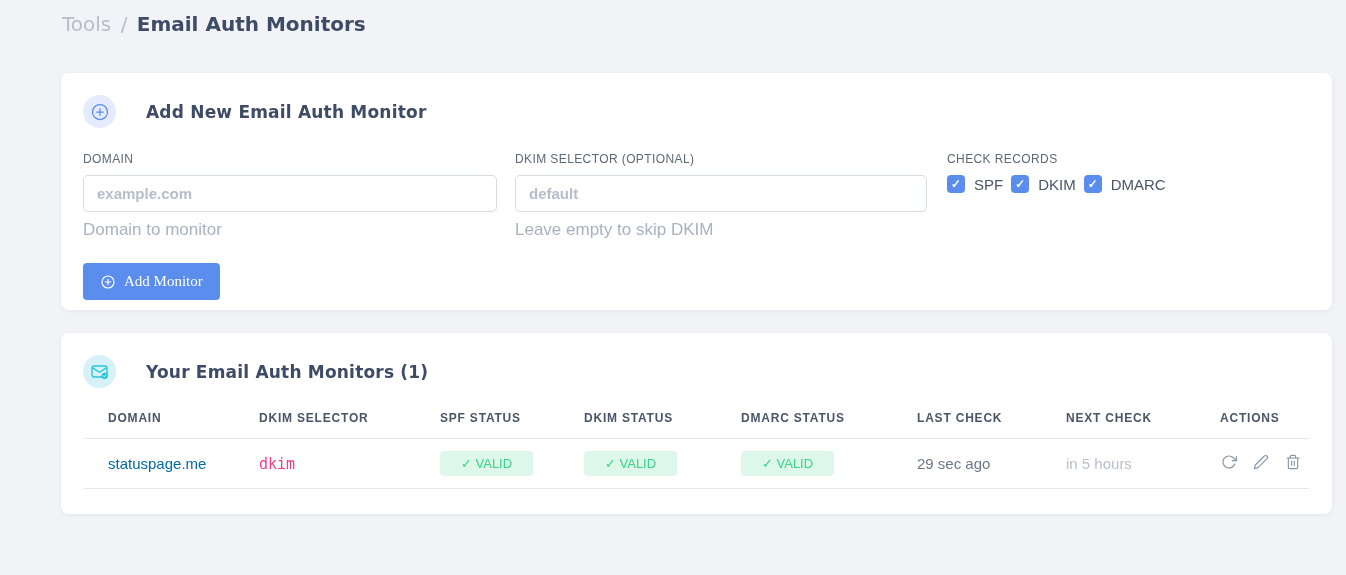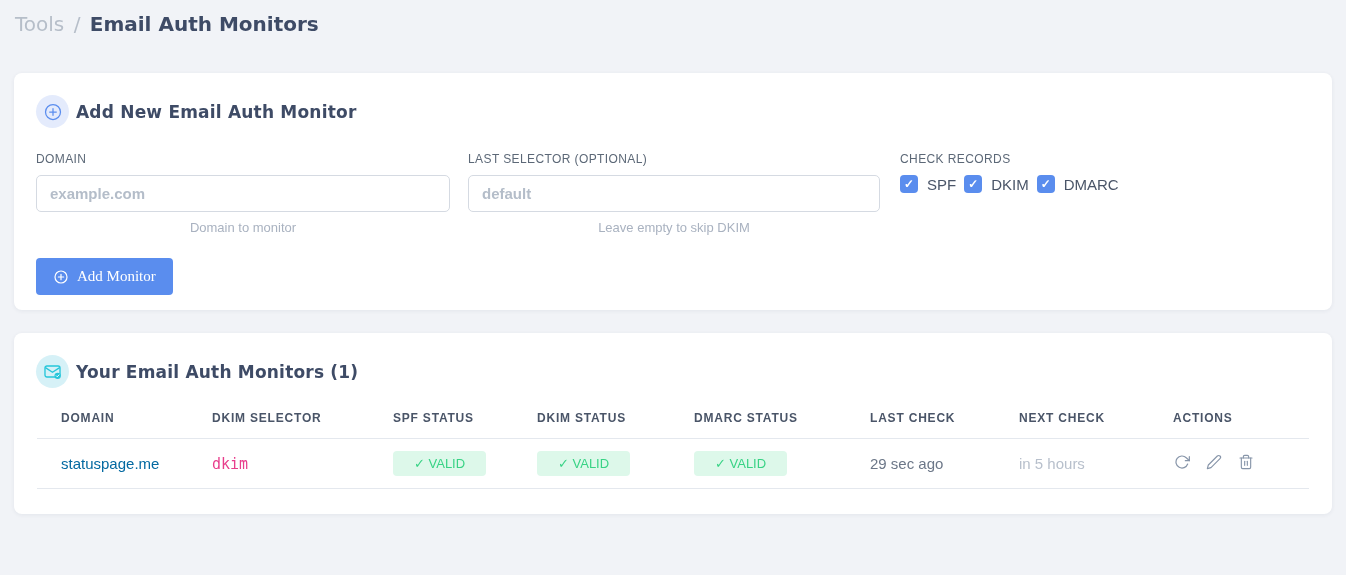--- a/index.html
+++ b/index.html
@@ -2,40 +2,40 @@
 <html><head>
 <meta charset="utf-8">
 <style>
   * { margin: 0; padding: 0; box-sizing: border-box; }
   html, body { width: 1346px; height: 575px; overflow: hidden; }
   body {
     background: #f1f3f7;
     font-family: "Liberation Sans", sans-serif;
     color: #3e4b66;
   }
-  .page { padding: 10px 14px 0 14px; }
+  .page { padding: 10px 14px 0 14px; margin-left: 47px; }
 
   
   .page-header { padding-left: 1px; }
   .breadcrumb { font-family: "DejaVu Sans", sans-serif; font-size: 20px; line-height: 28px; }
   .breadcrumb .crumb-light { color: #b6bec9; font-weight: 500; }
   .breadcrumb .crumb-sep { color: #b6bec9; font-weight: 400; padding: 0 3px; }
   .breadcrumb .crumb-current { color: #3e4b66; font-weight: 700; }
   .page-subtitle { margin-top: 13px; font-size: 15px; color: #8a93a4; }
 
   
   .card {
     background: #ffffff;
     border-radius: 8px;
     box-shadow: 0 1px 4px rgba(40,50,80,0.07);
   }
   .card-add { margin-top: 35px; height: 237px; padding: 22px; }
   .card-list { margin-top: 23px; height: 181px; padding-top: 22px; }
 
-  .card-title-row { display: flex; align-items: center; gap: 7px; }
+  .card-title-row { display: flex; align-items: center; gap: 30px; }
   .icon-circle {
     width: 33px; height: 33px; border-radius: 50%;
     display: flex; align-items: center; justify-content: center;
     flex: 0 0 auto;
   }
   .icon-circle.blue { background: #e4ebfc; color: #5a8dee; }
   .icon-circle.cyan { background: #d6f1f7; color: #26c6da; }
   .card-title {
     font-family: "DejaVu Sans", sans-serif;
     font-size: 17px; font-weight: 700; color: #3e4b66;
@@ -52,21 +52,21 @@
     letter-spacing: 0.4px; margin-bottom: 9px;
   }
   .text-input {
     width: 100%; height: 37px;
     border: 1px solid #d5dae2; border-radius: 5px;
     padding: 0 13px; font-size: 15px; color: #3e4b66;
     font-family: "Liberation Sans", sans-serif;
     outline: none; background: #fff; font-weight: bold;
   }
   .text-input::placeholder { color: #b4bdc9; opacity: 1; }
-  .field-hint { margin-top: 8px; font-size: 13px; color: #a9b2c0; text-align: center; }
+  .field-hint { margin-top: 8px; font-size: 17px; color: #a9b2c0; }
 
   .checkbox-row { display: flex; align-items: center; gap: 8px; margin-top: 3px; }
   .checkbox-item { display: flex; align-items: center; gap: 9px; cursor: pointer; }
   .checkbox-box {
     width: 18px; height: 18px; border-radius: 4px;
     background: #5a8dee; display: flex; align-items: center; justify-content: center;
   }
   .checkbox-box::after {
     content: "✓"; color: #ffffff; font-size: 12px; font-weight: 700; line-height: 1;
   }
@@ -144,21 +144,21 @@
     </div>
 
     <div class="form-row">
       <div class="field-group domain">
         <div class="field-label">DOMAIN</div>
         <input class="text-input" type="text" placeholder="example.com" style="">
         <div class="field-hint">Domain to monitor</div>
       </div>
 
       <div class="field-group dkim">
-        <div class="field-label">LAST SELECTOR (OPTIONAL)</div>
+        <div class="field-label">DKIM SELECTOR (OPTIONAL)</div>
         <input class="text-input" type="text" placeholder="default" style="">
         <div class="field-hint">Leave empty to skip DKIM</div>
       </div>
 
       <div class="field-group records">
         <div class="field-label">CHECK RECORDS</div>
         <div class="checkbox-row">
           <label class="checkbox-item">
             <span class="checkbox-box"></span>
             <span class="checkbox-label">SPF</span>

